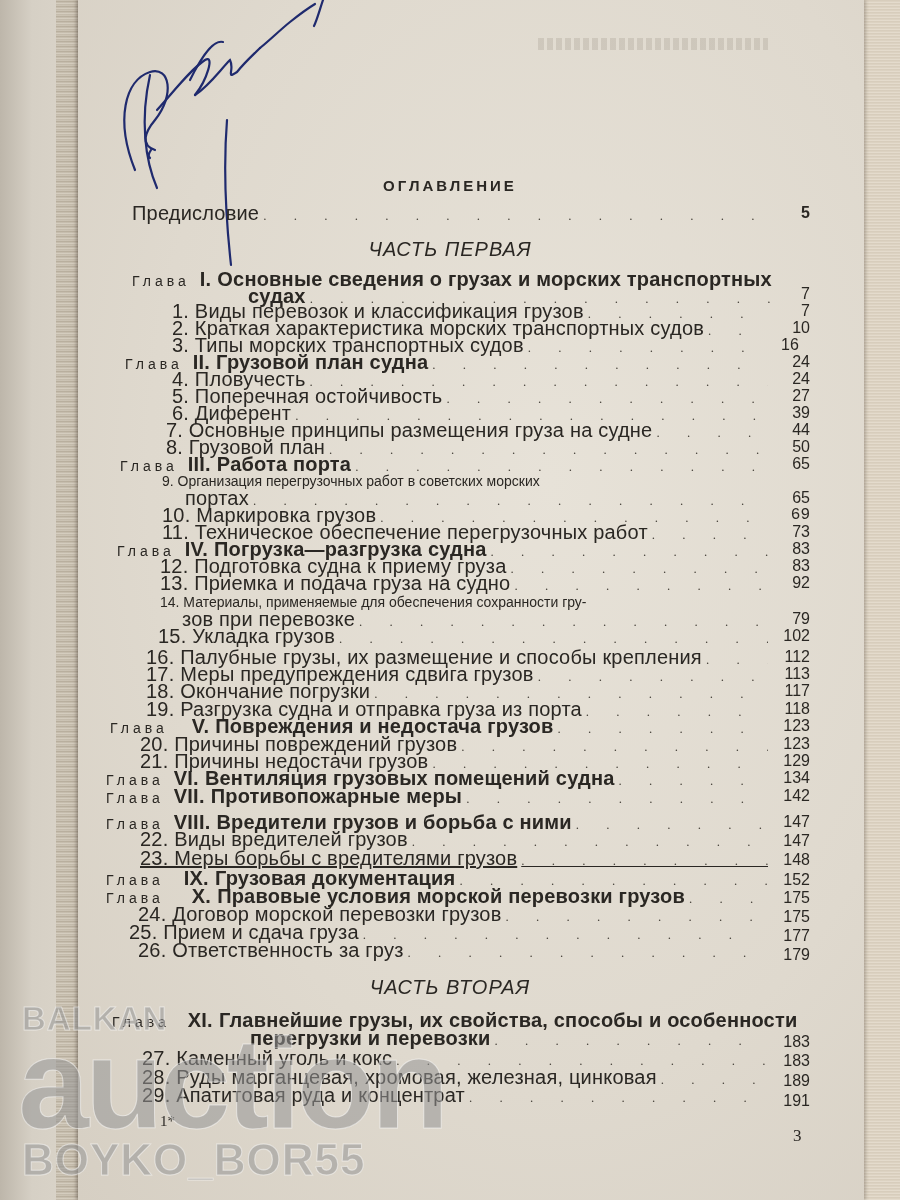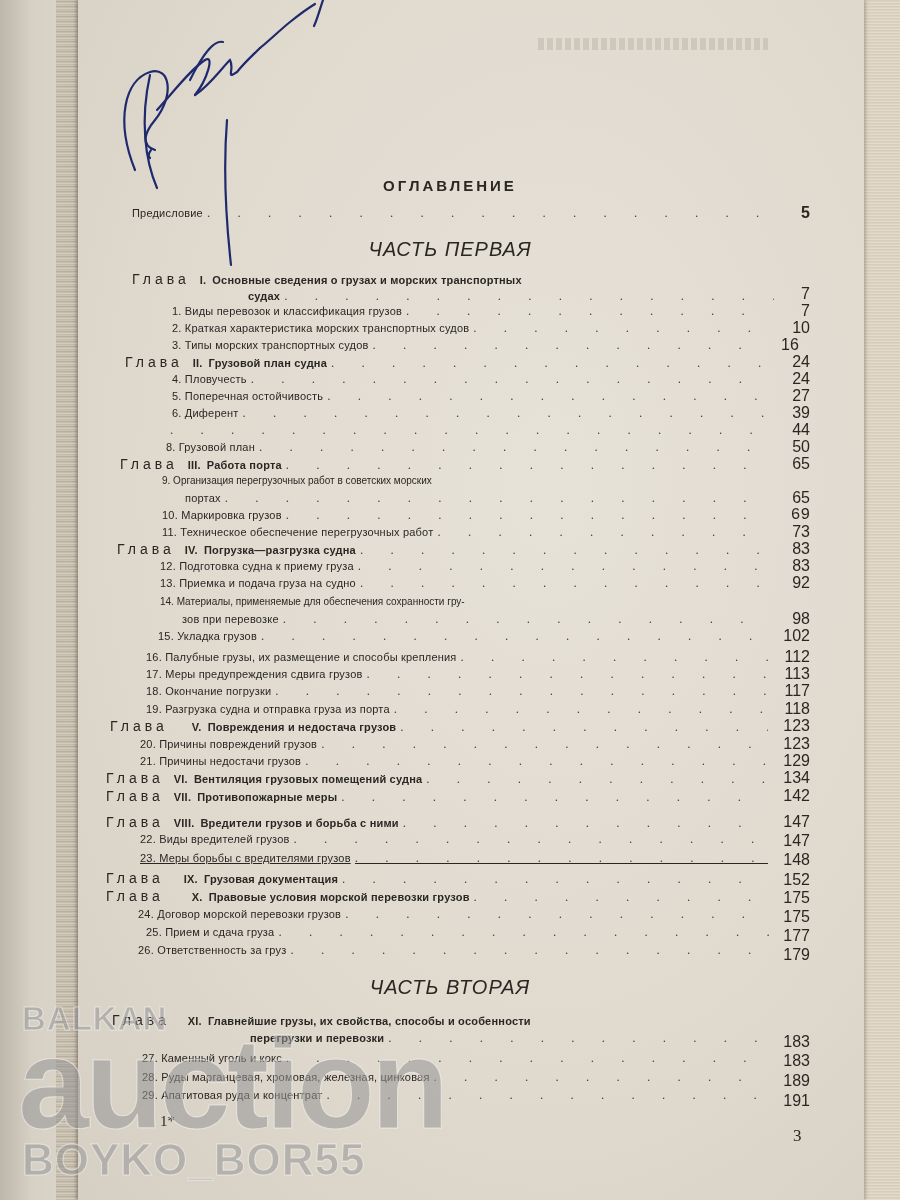--- a/index.html
+++ b/index.html
@@ -37,32 +37,32 @@
     font-family: "Liberation Sans", sans-serif; font-weight: bold; font-size: 15px; letter-spacing: 3px;
   }
   .part-title {
     position: absolute; left: 0; width: 900px; text-align: center;
     font-family: "Liberation Sans", sans-serif; font-style: italic; font-size: 20px; letter-spacing: 1px;
   }
   .row {
     position: absolute; height: 18px; font-size: 15.5px; line-height: 18px;
     white-space: nowrap; display: flex; align-items: baseline;
   }
-  .row .label { font-family: "Liberation Sans", sans-serif; font-size: 11px; letter-spacing: 0.2px; }
+  .row .label { font-family: "Liberation Sans", sans-serif; font-size: 20px; letter-spacing: 0.2px; }
   .row .dots {
     flex: 1; margin: 0 4px; overflow: hidden; letter-spacing: 12px; color: #4a453e;
     font-size: 13px;
   }
   .page-num {
     position: absolute; right: 90px; width: 40px; text-align: right; font-size: 16px;
     font-family: "Liberation Sans", sans-serif;
   }
   .glava { letter-spacing: 4px; margin-right: 10px; font-family: "Liberation Sans", sans-serif; font-size: 14px; }
   .bold { font-weight: bold; }
-  .cont { position: absolute; font-family: "Liberation Sans", sans-serif; font-size: 10px; line-height: 18px; white-space: nowrap; }
+  .cont { position: absolute; font-family: "Liberation Sans", sans-serif; font-size: 14px; line-height: 18px; white-space: nowrap; }
   .footer-left { position: absolute; left: 160px; top: 1113px; font-size: 15px; }
   .footer-right { position: absolute; left: 793px; top: 1126px; font-size: 17px; }
   .watermark {
     position: absolute; font-family: "Liberation Sans", sans-serif; font-weight: bold;
     color: rgba(150,150,150,0.55); -webkit-text-stroke: 1px rgba(255,255,255,0.5);
   }
   .wm1 { left: 22px; top: 1000px; font-size: 33px; letter-spacing: 1px; }
   .wm2 { left: 18px; top: 1020px; font-size: 128px; letter-spacing: -4px; line-height: 1; }
   .wm3 { left: 22px; top: 1135px; font-size: 44px; letter-spacing: 1px; }
 </style>
@@ -145,20 +145,21 @@
     <span class="label">5. Поперечная остойчивость</span>
     <span class="dots">. . . . . . . . . . . . . . . . . . . . . . . . . . . . . . . . . . . . .</span>
   </div>
 <div class="page-num" style="top:387px;">27</div>
 <div class="row" style="left:172px; top:404px; width:600px;text-align:right;">
     <span class="label">6. Диферент</span>
     <span class="dots">. . . . . . . . . . . . . . . . . . . . . . . . . . . . . . . . . . . . .</span>
   </div>
 <div class="page-num" style="top:404px;">39</div>
 <div class="row" style="left:166px; top:421px; width:606px;">
+    <span class="label">7. Основные принципы размещения груза на судне</span>
     <span class="dots">. . . . . . . . . . . . . . . . . . . . . . . . . . . . . . . . . . . . .</span>
   </div>
 <div class="page-num" style="top:421px;">44</div>
 <div class="row" style="left:166px; top:438px; width:606px;">
     <span class="label">8. Грузовой план</span>
     <span class="dots">. . . . . . . . . . . . . . . . . . . . . . . . . . . . . . . . . . . . .</span>
   </div>
 <div class="page-num" style="top:438px;">50</div>
 
 <div class="row" style="left:120px; top:455px; width:652px;">
@@ -204,21 +205,21 @@
     <span class="label">13. Приемка и подача груза на судно</span>
     <span class="dots">. . . . . . . . . . . . . . . . . . . . . . . . . . . . . . . . . . . . .</span>
   </div>
 <div class="page-num" style="top:574px;">92</div>
 
 <div class="cont" style="left:160px; top:593px;">14. Материалы, применяемые для обеспечения сохранности гру-</div>
 <div class="row" style="left:182px; top:610px; width:590px;">
     <span class="label">зов при перевозке</span>
     <span class="dots">. . . . . . . . . . . . . . . . . . . . . . . . . . . . . . . . . . . . .</span>
   </div>
-<div class="page-num" style="top:610px;">98</div>
+<div class="page-num" style="top:610px;">79</div>
 
 <div class="row" style="left:158px; top:627px; width:614px;">
     <span class="label">15. Укладка грузов</span>
     <span class="dots">. . . . . . . . . . . . . . . . . . . . . . . . . . . . . . . . . . . . .</span>
   </div>
 <div class="page-num" style="top:627px;">102</div>
 <div class="row" style="left:146px; top:648px; width:626px;">
     <span class="label">16. Палубные грузы, их размещение и способы крепления</span>
     <span class="dots">. . . . . . . . . . . . . . . . . . . . . . . . . . . . . . . . . . . . .</span>
   </div>
@@ -307,21 +308,21 @@
   <span class="label bold">Правовые условия морской перевозки грузов</span>
   <span class="dots">. . . . . . . . . . . . . . . . . . . . . . . . . . . . . . . . . . . . .</span>
 </div>
 <div class="page-num" style="top:889px;">175</div>
 
 <div class="row" style="left:138px; top:905px; width:634px;">
     <span class="label">24. Договор морской перевозки грузов</span>
     <span class="dots">. . . . . . . . . . . . . . . . . . . . . . . . . . . . . . . . . . . . .</span>
   </div>
 <div class="page-num" style="top:908px;">175</div>
-<div class="row" style="left:146px; top:923px; width:634px;align-items:center;">
+<div class="row" style="left:129px; top:923px; width:634px;">
     <span class="label">25. Прием и сдача груза</span>
     <span class="dots">. . . . . . . . . . . . . . . . . . . . . . . . . . . . . . . . . . . . .</span>
   </div>
 <div class="page-num" style="top:927px;">177</div>
 <div class="row" style="left:138px; top:941px; width:634px;">
     <span class="label">26. Ответственность за груз</span>
     <span class="dots">. . . . . . . . . . . . . . . . . . . . . . . . . . . . . . . . . . . . .</span>
   </div>
 <div class="page-num" style="top:946px;">179</div>
 

